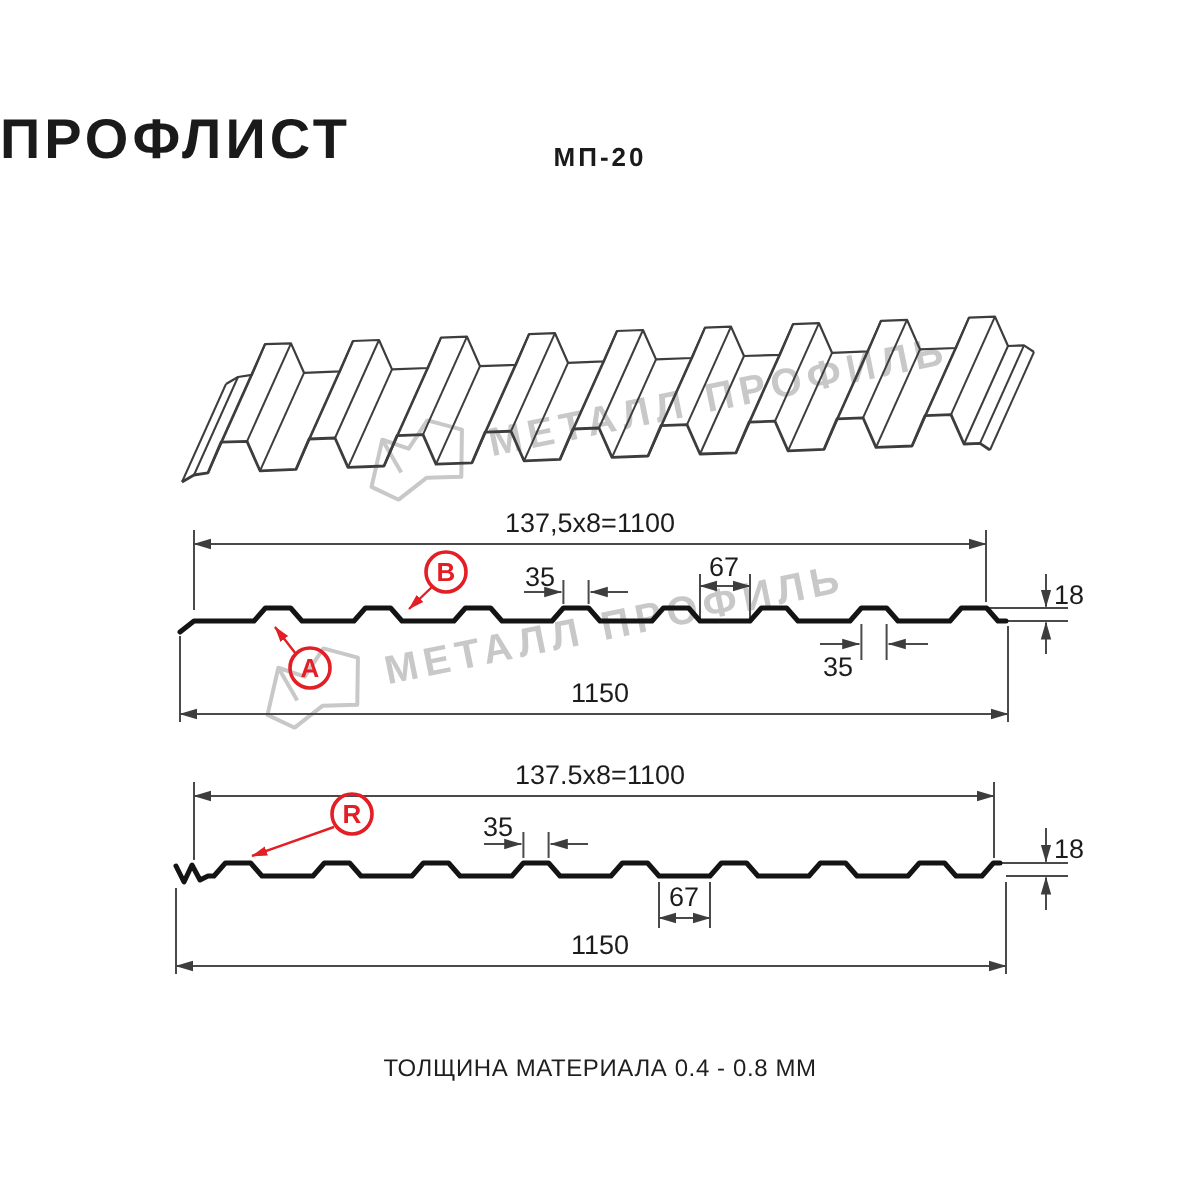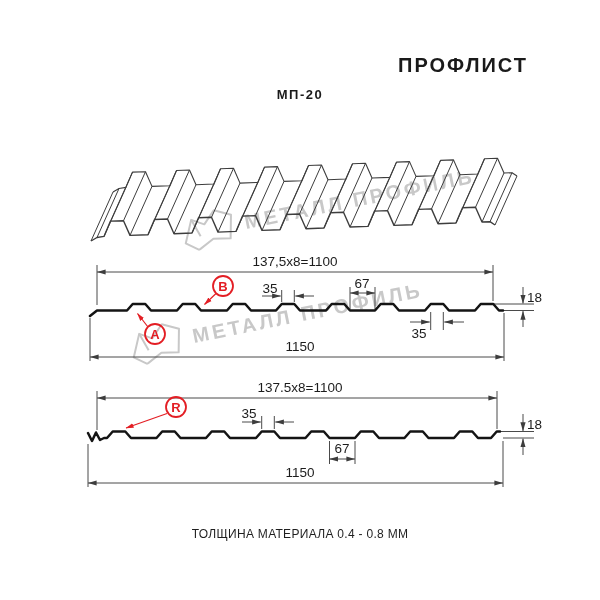--- a/index.html
+++ b/index.html
@@ -1,20 +1,20 @@
 <!DOCTYPE html>
 <html><head>
 <meta charset="utf-8">
 <style>
   html,body{margin:0;padding:0;background:#ffffff;}
   #canvas{position:relative;width:600px;height:600px;background:#ffffff;overflow:hidden;
           font-family:"Liberation Sans",sans-serif;}
-  .title{position:absolute;top:54px;left:0;width:528px;text-align:right;
-         font-size:20px;font-weight:bold;letter-spacing:2px;color:#1a1a1a;}
-  .subtitle{position:absolute;top:87px;left:0;width:600px;text-align:center;
+  .title{position:absolute;top:54px;left:0;width:528px;text-align:left;
+         font-size:28px;font-weight:bold;letter-spacing:2px;color:#1a1a1a;}
+  .subtitle{position:absolute;top:71px;left:0;width:600px;text-align:center;
          font-size:13px;font-weight:bold;letter-spacing:1.5px;color:#1a1a1a;}
   .footer{position:absolute;top:527px;left:0;width:600px;text-align:center;
          font-size:12px;letter-spacing:0.3px;color:#1f1f1f;}
   .wm{position:absolute;display:flex;align-items:center;gap:10px;
       transform:rotate(-11.5deg);transform-origin:0 50%;z-index:1;white-space:nowrap;}
   .wm span{font-size:20px;font-weight:bold;letter-spacing:3px;color:#c8c8c8;}
   .wm1{left:182px;top:216px;}
   .wm2{left:130px;top:330px;}
   svg.draw{position:absolute;left:0;top:0;z-index:2;}
   .dl{stroke:#4a4a4a;stroke-width:1;fill:none;}

